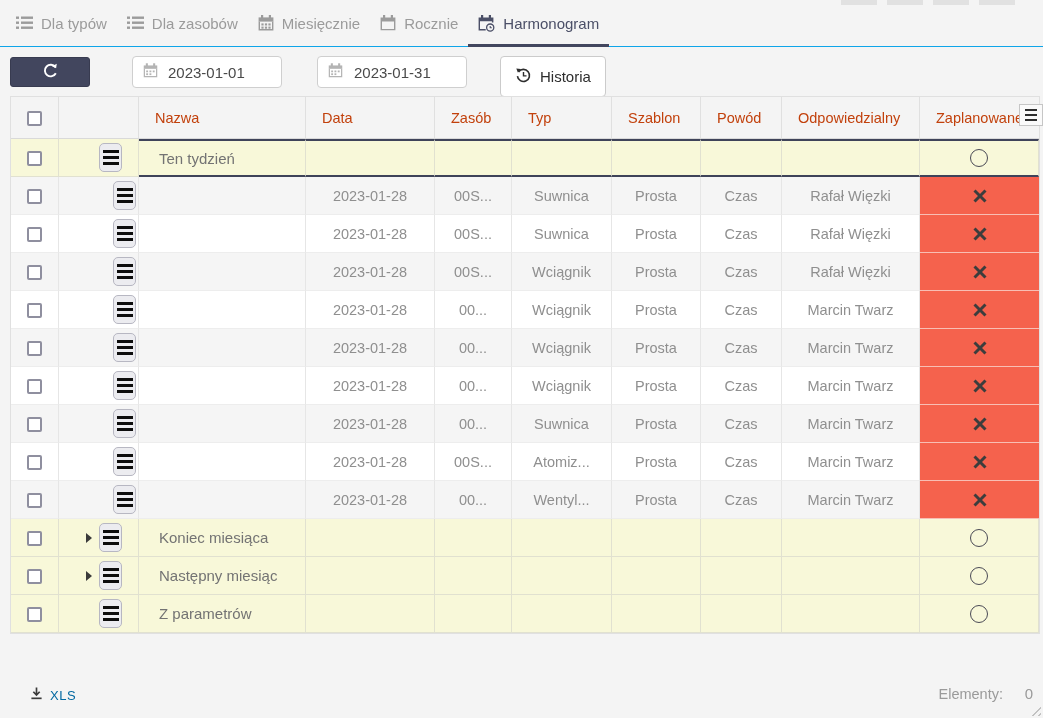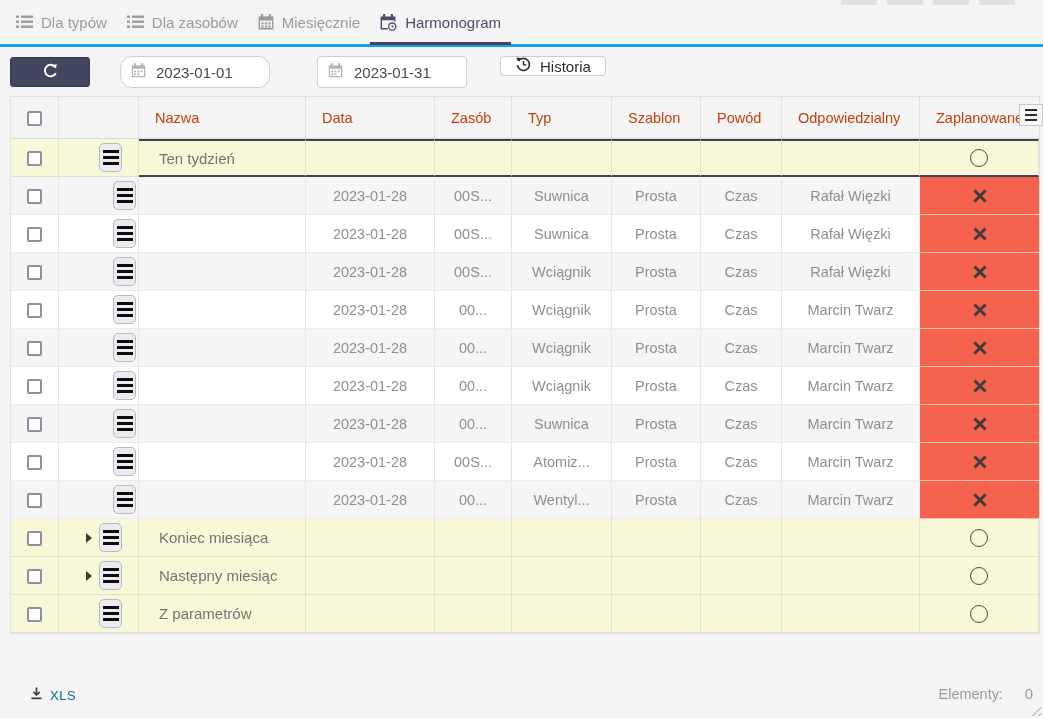--- a/index.html
+++ b/index.html
@@ -10,32 +10,32 @@
     --hl-border:#3f4359;
   }
   *{margin:0;padding:0;box-sizing:border-box;font-family:"Liberation Sans","DejaVu Sans",sans-serif;}
   html,body{width:1043px;height:718px;overflow:hidden;}
   body{position:relative;background:var(--page-bg);}
 
   
   .sliver{position:absolute;top:0;height:5px;width:36px;background:#e1e1e1;}
 
   
-  .tabbar{position:absolute;top:0;left:0;right:0;height:47px;display:flex;align-items:stretch;padding-left:6px;border-bottom:3px solid #0ea5e9;}
+  .tabbar{position:absolute;top:0;left:0;right:0;height:47px;display:flex;align-items:stretch;padding-left:6px;border-bottom:1px solid #0ea5e9;}
   .tab{display:flex;align-items:center;gap:8px;padding:0 10px;font-size:15px;color:#9b9b9b;position:relative;cursor:pointer;white-space:nowrap;}
   .tab .tab-ic{display:inline-flex;align-items:center;}
   .tab.active{color:#4b4f67;}
   .tab.active::after{content:'';position:absolute;left:0;right:0;bottom:-1px;height:3px;background:var(--accent);}
 
   
   .btn-refresh{position:absolute;left:10px;top:57px;width:80px;height:30px;background:var(--accent);border:1px solid #383b50;border-radius:3px;display:flex;align-items:center;justify-content:center;cursor:pointer;}
   .date-input{position:absolute;top:56px;width:150px;height:32px;background:#fff;border:1px solid #cfcfcf;border-radius:4px;display:flex;align-items:center;padding:0 10px;gap:10px;}
-  .date-input.first{left:120px;border-radius:12px;} .date-input.second{left:317px;gap:11px;}
+  .date-input.first{left:132px;} .date-input.second{left:317px;gap:11px;}
   .date-input input{border:0;outline:0;background:transparent;font-size:15px;color:#4a4a4a;width:108px;}
-  .btn-history{position:absolute;left:500px;top:56px;height:20px;padding:0 14px;background:#fff;border:1px solid #cbcbcb;border-radius:4px;display:flex;align-items:center;gap:8px;font-size:15px;color:#2d2d2d;cursor:pointer;}
+  .btn-history{position:absolute;left:500px;top:56px;height:41px;padding:0 14px;background:#fff;border:1px solid #cbcbcb;border-radius:4px;display:flex;align-items:center;gap:8px;font-size:15px;color:#2d2d2d;cursor:pointer;}
 
   
   .grid{position:absolute;left:10px;top:96px;}
   table{border-collapse:separate;border-spacing:0;table-layout:fixed;width:1030px;border:1px solid #e0e0e0;background:#fff;}
   th{height:42px;background:#f4f4f4;border-right:1px solid #e0e0e0;border-bottom:1px solid #d9d9d9;font-weight:400;color:#c2410c;font-size:14.5px;text-align:left;padding-left:16px;overflow:hidden;white-space:nowrap;}
   td{height:38px;border-right:1px solid #e6e6e6;border-bottom:1px solid #ededed;overflow:hidden;white-space:nowrap;font-size:14.5px;color:#8f8f8f;vertical-align:middle;}
   th:last-child,td:last-child{border-right:none;}
   tr.dat:nth-child(even) td{background:#f5f5f5;}
   tr.dat:nth-child(odd) td{background:#fff;}
   tr.grp td{background:var(--group-bg);border-bottom:1px solid #e1e1d0;border-right:1px solid #e1e1d0;}
@@ -112,20 +112,32 @@
             <rect x="6.9" y="8.4" width="2.2" height="2.1"></rect>
             <rect x="10.4" y="8.4" width="2.2" height="2.1"></rect>
             <rect x="3.4" y="11.6" width="2.2" height="2.1"></rect>
             <rect x="6.9" y="11.6" width="2.2" height="2.1"></rect>
             <rect x="10.4" y="11.6" width="2.2" height="2.1"></rect>
           </g>
         </svg>
       </span>
       <span>Miesięcznie</span>
     </div>
+    <div class="tab">
+      <span class="tab-ic">
+        <svg width="16" height="16" viewBox="0 0 16 16">
+          <g fill="currentColor">
+            <rect x="3" width="2.2" height="3.5"></rect>
+            <rect x="10.8" width="2.2" height="3.5"></rect>
+            <path fill-rule="evenodd" d="M0.6 2.4 h14.8 v12.9 H0.6 z M2 6.5 v7.4 h12 V6.5 z"></path>
+          </g>
+        </svg>
+      </span>
+      <span>Rocznie</span>
+    </div>
     <div class="tab active">
       <span class="tab-ic">
         <svg width="17" height="17" viewBox="0 0 17 17">
           <g fill="currentColor">
             <rect x="3" width="2.2" height="3.5"></rect>
             <rect x="10.8" width="2.2" height="3.5"></rect>
             <path d="M0.6 2.4 h14.8 v5 h-1.5 v-1.2 H2 v7.7 h5.7 v1.5 H0.6 z"></path>
           </g>
           <circle cx="12.2" cy="12.6" r="3.6" fill="none" stroke="currentColor" stroke-width="1.3"></circle>
           <path d="M12.2 10.9 v1.9 h1.6" fill="none" stroke="currentColor" stroke-width="1.1"></path>

